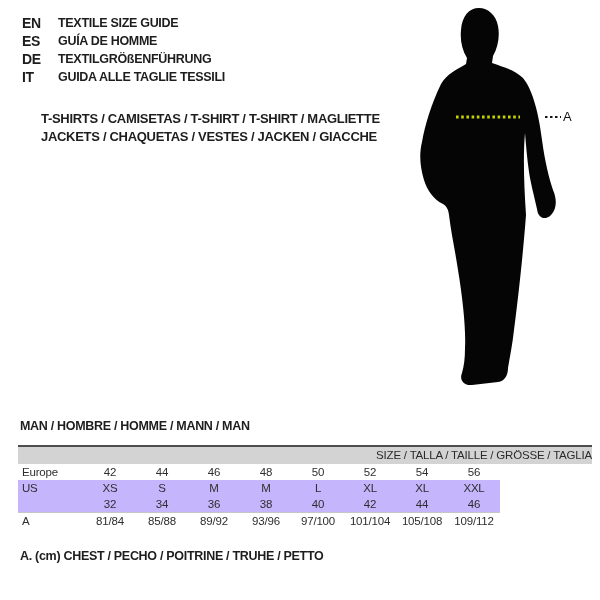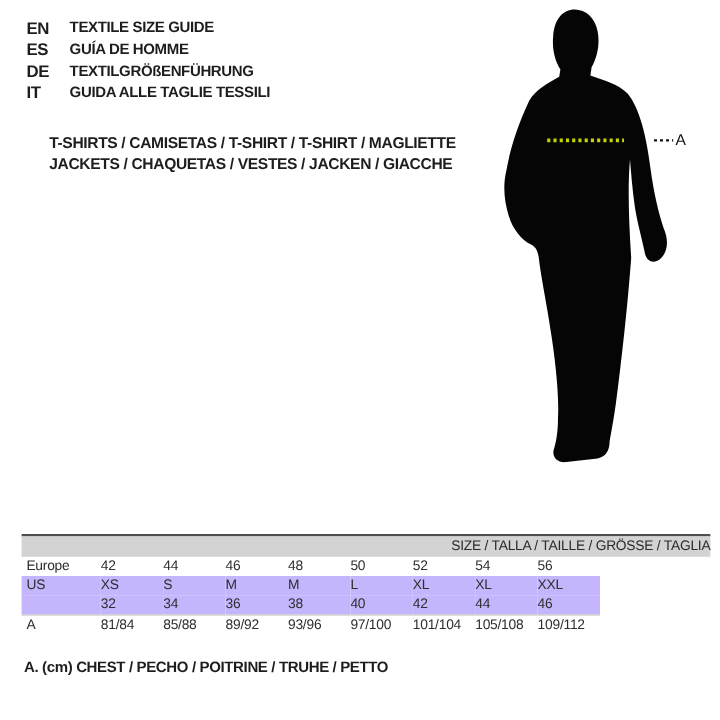--- a/index.html
+++ b/index.html
@@ -50,21 +50,21 @@
   .size-table-header {
     background: #d3d3d3; height: 17px; line-height: 17px;
     font-size: 11.5px; color: #2b2b2b; padding-left: 4px;
     letter-spacing: -0.2px;
     text-align: right;
   }
   table.size-table {
     width: 482px; border-collapse: collapse; table-layout: fixed;
   }
   table.size-table td {
-    font-size: 11.5px; color: #2e2e2e; 
+    font-size: 11.5px; color: #2e2e2e; text-align: center;
     height: 16px; padding: 0; letter-spacing: -0.2px;
   }
   table.size-table td.row-label { text-align: left; padding-left: 4px; width: 66px; }
   tr.shaded { background: #c4b5fd; }
   tr.row-a td { border-top: 1px solid #c6c6c6; height: 18px; }
 
   
   .footnote {
     position: absolute; left: 20px; top: 549px;
     font-weight: 700; font-size: 12.5px; letter-spacing: -0.3px;
@@ -130,20 +130,21 @@
         L 467 58
         C 462 50 460 40 461 30
         C 462 16 469 8 479 8
         Z"></path>
       <line x1="456" y1="117" x2="520" y2="117" stroke-width="3" stroke-dasharray="2.6 2.6" stroke="#c5d300"></line>
       <line x1="545" y1="117" x2="561" y2="117" stroke-width="2" stroke-dasharray="2.5 2.5" stroke="#161616"></line>
     </svg>
     <span class="measure-label">A</span>
   </div>
 
+  <div class="section-title">MAN / HOMBRE / HOMME / MANN / MAN</div>
 
   <div class="size-table-wrap">
     <div class="size-table-header">SIZE / TALLA / TAILLE / GRÖSSE / TAGLIA</div>
     <table class="size-table">
       <tbody>
         <tr>
           <td class="row-label">Europe</td>
           <td>42</td>
           <td>44</td>
           <td>46</td>

